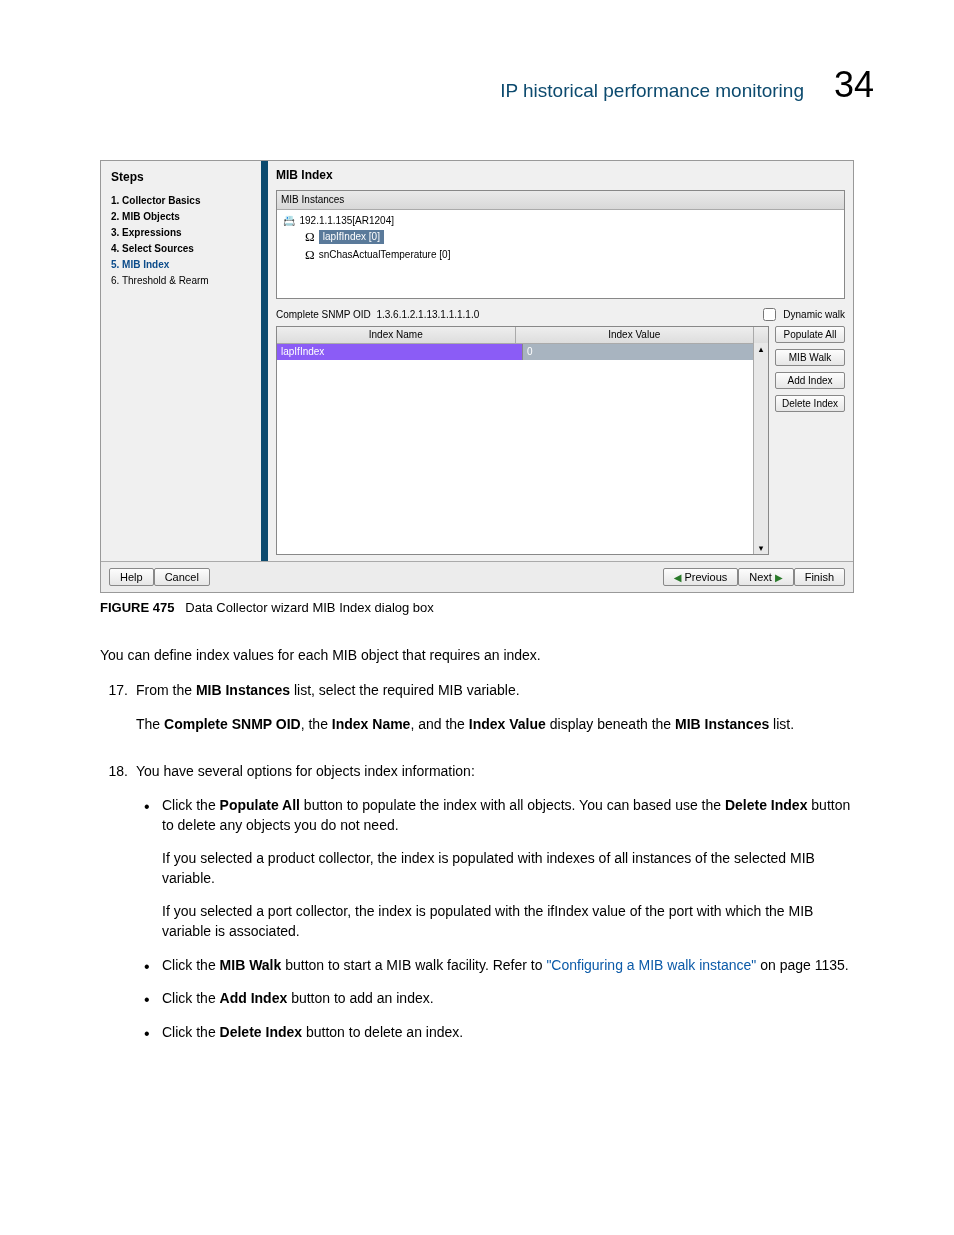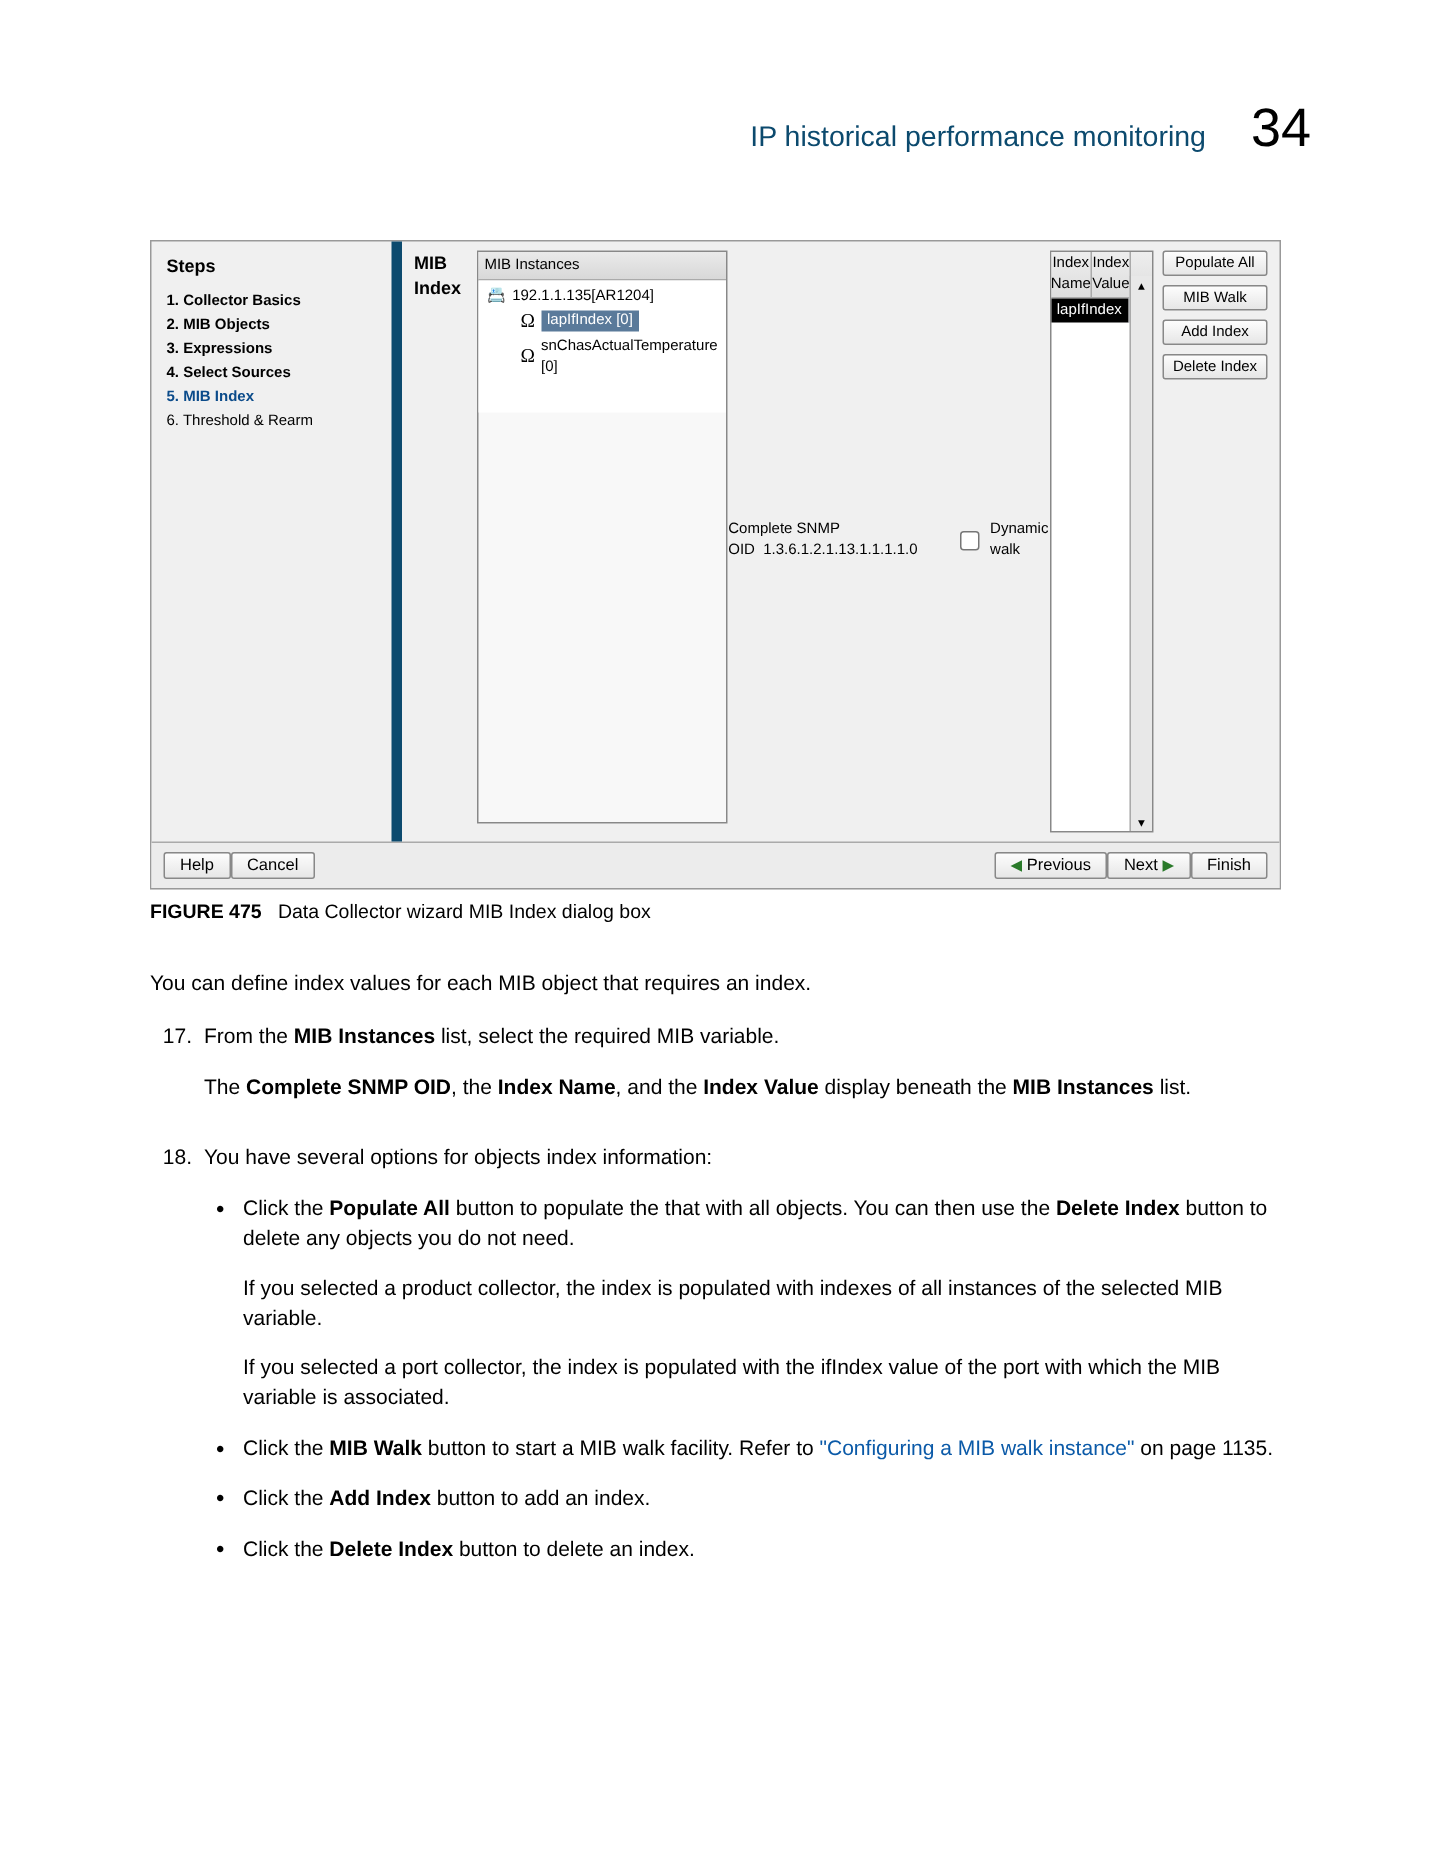--- a/index.html
+++ b/index.html
@@ -42,21 +42,21 @@
   .steps-panel h4 { margin: 0 0 8px 0; font-size: 12px; font-weight: bold; }
   .steps-panel ol { list-style: none; margin: 0; padding: 0; }
   .steps-panel li { font-size: 10px; margin-bottom: 2px; }
   .steps-panel li.bold { font-weight: bold; }
   .steps-panel li.current { color: #0b4b8a; font-weight: bold; }
 
   .main-panel {
     flex: 1;
     padding: 6px 8px;
     display: flex;
-    flex-direction: row;
+    flex-direction: column;
   }
   .main-panel h4 { margin: 0 0 6px 0; font-size: 12px; font-weight: bold; }
   .mib-instances-box {
     border: 1px solid #888;
     background: #f8f8f8;
     margin-bottom: 6px;
   }
   .mib-title {
     background: linear-gradient(#eaeaea,#d8d8d8);
     border-bottom: 1px solid #aaa;
@@ -94,21 +94,21 @@
   }
   .grid-head {
     display: flex;
     background: linear-gradient(#eee,#ddd);
     border-bottom: 1px solid #aaa;
     font-size: 10px;
   }
   .grid-head .cell { flex: 1; text-align: center; padding: 1px 0; border-right: 1px solid #aaa; }
   .grid-head .cell.last { flex: 0 0 14px; border-right: none; }
   .grid-row { display: flex; font-size: 10px; }
-  .grid-row .cell { flex: 1; padding: 1px 4px; background: #000000; color: #fff; }
+  .grid-row .cell { flex: 1; padding: 1px 4px; background: #8b5cf6; color: #fff; }
   .grid-row .cell + .cell { border-left: 1px solid #888; background: #a8b4c0; }
   .scroll-col {
     width: 14px;
     background: #e8e8e8;
     border-left: 1px solid #aaa;
     position: absolute;
     right: 0; top: 16px; bottom: 0;
     display:flex; flex-direction:column; justify-content:space-between;
     font-size:9px; text-align:center;
   }
@@ -275,21 +275,21 @@
         </div>
       </div>
     </li>
     <li>
       <div class="num-row">
         <div class="num-label">18.</div>
         <div class="num-body">
           <p>You have several options for objects index information:</p>
           <ul class="bullets">
             <li>
-              <p><span>Click the </span><b>Populate All</b><span> button to populate the that with all objects. You can then use the </span><b>Delete Index</b><span> button to delete any objects you do not need.</span></p>
+              <p><span>Click the </span><b>Populate All</b><span> button to populate the index with all objects. You can based use the </span><b>Delete Index</b><span> button to delete any objects you do not need.</span></p>
               <p>If you selected a product collector, the index is populated with indexes of all instances of the selected MIB variable.</p>
               <p>If you selected a port collector, the index is populated with the ifIndex value of the port with which the MIB variable is associated.</p>
             </li>
             <li>
               <p><span>Click the </span><b>MIB Walk</b><span> button to start a MIB walk facility. Refer to </span><a href="#" class="link">"Configuring a MIB walk instance"</a><span> on page 1135.</span></p>
             </li>
             <li>
               <p><span>Click the </span><b>Add Index</b><span> button to add an index.</span></p>
             </li>
             <li>

